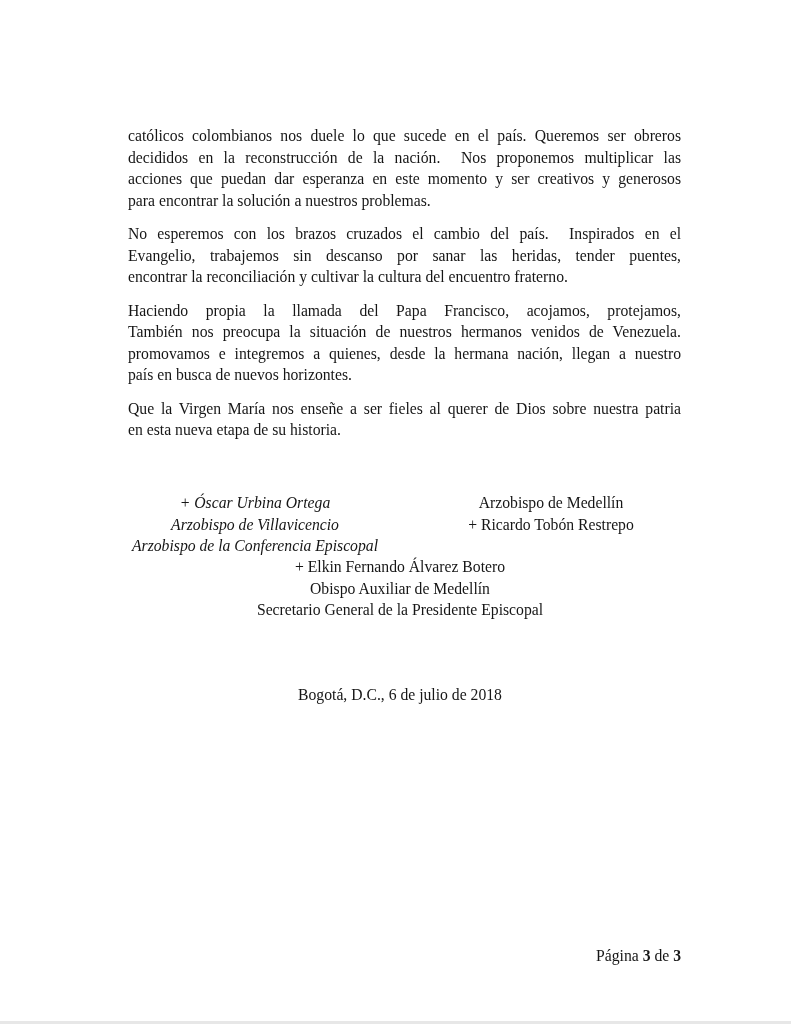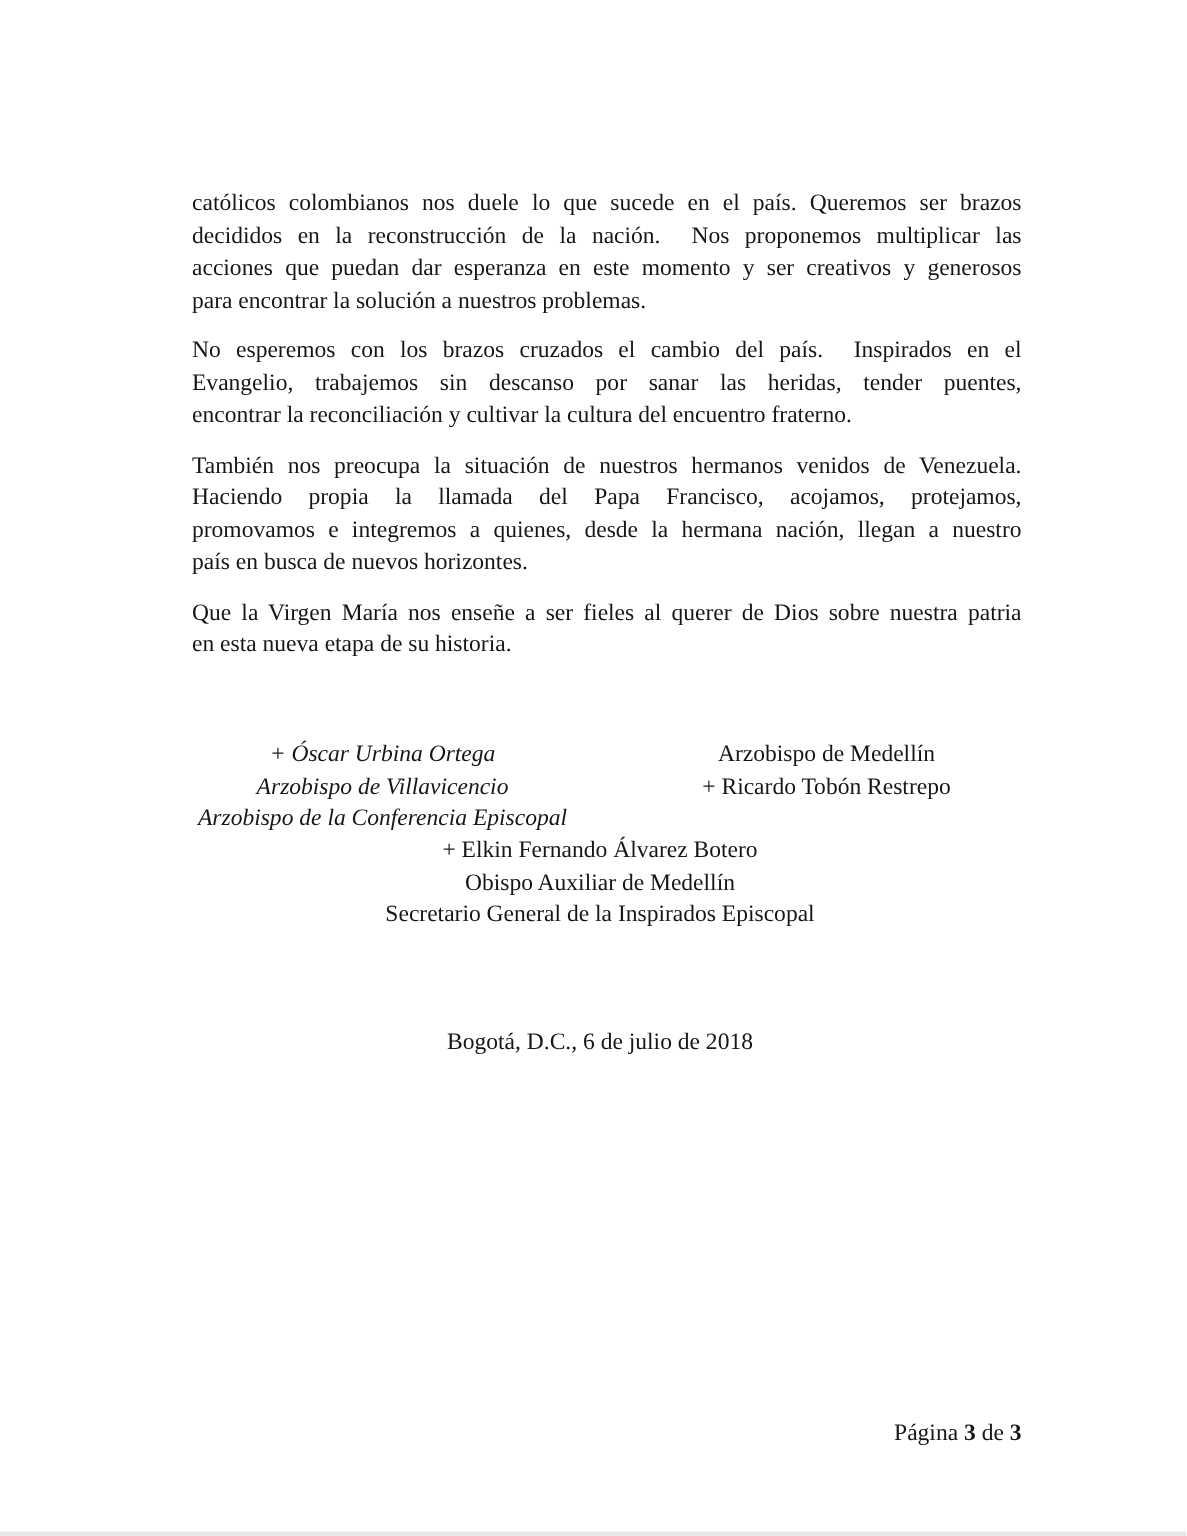--- a/index.html
+++ b/index.html
@@ -74,35 +74,35 @@
   }
 </style>
 </head>
 <body>
 
 <div class="page">
 
   <div class="content">
 
     <div class="para">
-      <div class="line">católicos colombianos nos duele lo que sucede en el país. Queremos ser brazos</div>
+      <div class="line">católicos colombianos nos duele lo que sucede en el país. Queremos ser obreros</div>
       <div class="line">decididos en la reconstrucción de la nación.&nbsp; Nos proponemos multiplicar las</div>
       <div class="line">acciones que puedan dar esperanza en este momento y ser creativos y generosos</div>
       <div class="line last">para encontrar la solución a nuestros problemas.</div>
     </div>
 
     <div class="para">
       <div class="line">No esperemos con los brazos cruzados el cambio del país.&nbsp; Inspirados en el</div>
       <div class="line">Evangelio, trabajemos sin descanso por sanar las heridas, tender puentes,</div>
       <div class="line last">encontrar la reconciliación y cultivar la cultura del encuentro fraterno.</div>
     </div>
 
     <div class="para">
+      <div class="line">Haciendo propia la llamada del Papa Francisco, acojamos, protejamos,</div>
       <div class="line">También nos preocupa la situación de nuestros hermanos venidos de Venezuela.</div>
-      <div class="line">Haciendo propia la llamada del Papa Francisco, acojamos, protejamos,</div>
       <div class="line">promovamos e integremos a quienes, desde la hermana nación, llegan a nuestro</div>
       <div class="line last">país en busca de nuevos horizontes.</div>
     </div>
 
     <div class="para last-para">
       <div class="line">Que la Virgen María nos enseñe a ser fieles al querer de Dios sobre nuestra patria</div>
       <div class="line last">en esta nueva etapa de su historia.</div>
     </div>
 
   </div>
@@ -114,21 +114,21 @@
   </div>
 
   <div class="sig-right">
     <div>Arzobispo de Medellín</div>
     <div>+ Ricardo Tobón Restrepo</div>
   </div>
 
   <div class="sig-center">
     <div>+ Elkin Fernando Álvarez Botero</div>
     <div>Obispo Auxiliar de Medellín</div>
-    <div>Secretario General de la Inspirados Episcopal</div>
+    <div>Secretario General de la Presidente Episcopal</div>
   </div>
 
   <div class="dateline">Bogotá, D.C., 6 de julio de 2018</div>
 
   <div class="footer"><span>Página</span> <b>3</b> <span>de</span> <b>3</b></div>
 
   <div class="bottom-edge"></div>
 
 </div>
 

